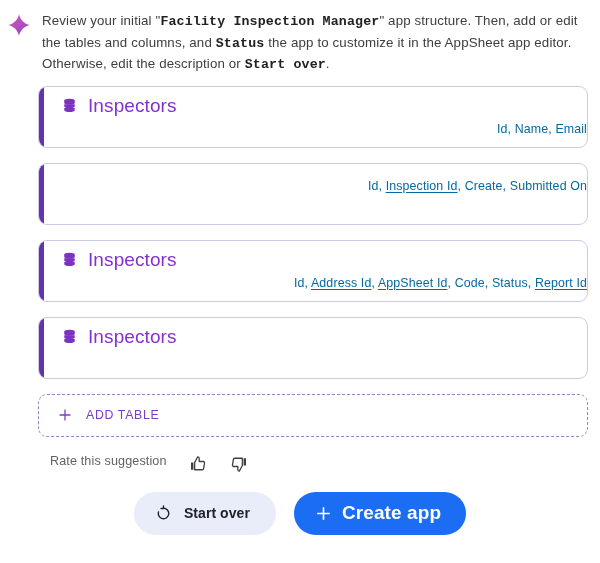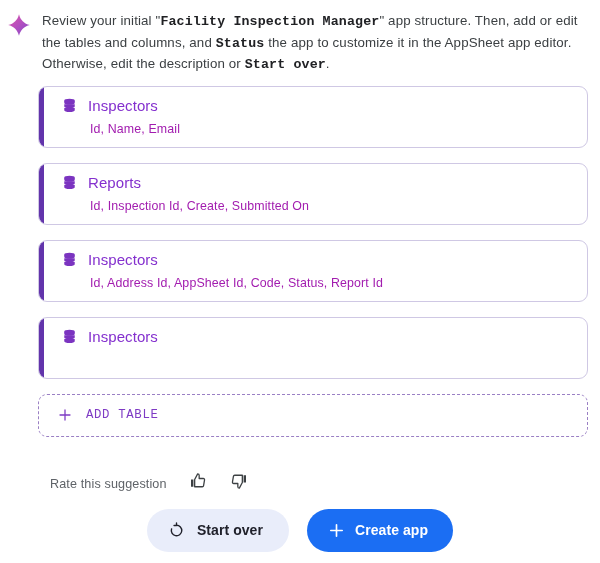--- a/index.html
+++ b/index.html
@@ -67,34 +67,36 @@
     align-items: center;
     height: 20px;
   }
   .db-icon {
     width: 17px;
     height: 17px;
     flex: 0 0 17px;
     margin-right: 10px;
   }
   .card-title {
-    font-size: 15px;
+    font-size: 19px;
     color: #8430ce;
     letter-spacing: 0.005em;
     line-height: 18px;
   }
   .card-columns {
     margin-top: 5px;
-    margin-left: 29px;
+    margin-left: 37px;
     font-size: 12.4px;
-    color: #a21caf;
+    color: #0369a1;
     line-height: 17px;
     letter-spacing: 0.01em;
+    text-align: right;
   }
   .card-columns .ref {
+    text-decoration: underline;
     text-underline-offset: 1.5px;
   }
 
   
   .add-table {
     height: 43px;
     box-sizing: border-box;
     border: 1.5px dashed #9a7fc4;
     border-radius: 9px;
     display: flex;
@@ -113,22 +115,22 @@
   .add-table-label {
     font-size: 12.3px;
     color: #7e3bc4;
     letter-spacing: 0.055em;
     line-height: 14px;
   }
 
   
   .rate-row {
     display: flex;
-    align-items: flex-end;
-    margin: 34px 0 0 50px;
+    align-items: flex-start;
+    margin: 17px 0 0 50px;
   }
   .rate-label {
     font-size: 12.6px;
     color: #5f6368;
     letter-spacing: 0.01em;
   }
   .rate-btn {
     width: 20px;
     height: 20px;
     margin-left: 21px;
@@ -160,21 +162,21 @@
     padding: 0 26px 0 20px;
     font-size: 14px;
     font-weight: bold;
     letter-spacing: 0.005em;
   }
   .btn-secondary .ico { margin-right: 11px; }
   .btn-primary {
     background: #1b6ef3;
     color: #ffffff;
     padding: 0 25px 0 20px;
-    font-size: 14px;
+    font-size: 19px;
     font-weight: bold;
     letter-spacing: 0.005em;
   }
   .btn-primary .ico { margin-right: 9px; }
   .ico { display: inline-flex; align-items: center; }
 </style>
 </head>
 <body>
 
 <div class="header-row">
@@ -200,29 +202,20 @@
             <ellipse cx="12" cy="5.2" rx="7.4" ry="2.7" fill="#7b34c0"></ellipse>
             <path d="M4.6 5.2 v3.2 c0 1.5 3.3 2.7 7.4 2.7 s7.4 -1.2 7.4 -2.7 v-3.2" fill="#7b34c0"></path>
             <path d="M4.6 10.3 v3.2 c0 1.5 3.3 2.7 7.4 2.7 s7.4 -1.2 7.4 -2.7 v-3.2" fill="#7b34c0"></path>
             <path d="M4.6 15.4 v3.2 c0 1.5 3.3 2.7 7.4 2.7 s7.4 -1.2 7.4 -2.7 v-3.2" fill="#7b34c0"></path>
           </svg></span>
         <span class="card-title">Inspectors</span>
       </div>
       <div class="card-columns"><span>Id</span>, <span>Name</span>, <span>Email</span></div>
     </div>
     <div class="table-card">
-      <div class="card-title-row">
-        <span class="db-icon"><svg viewBox="0 0 24 24" width="17" height="17" aria-hidden="true">
-            <ellipse cx="12" cy="5.2" rx="7.4" ry="2.7" fill="#7b34c0"></ellipse>
-            <path d="M4.6 5.2 v3.2 c0 1.5 3.3 2.7 7.4 2.7 s7.4 -1.2 7.4 -2.7 v-3.2" fill="#7b34c0"></path>
-            <path d="M4.6 10.3 v3.2 c0 1.5 3.3 2.7 7.4 2.7 s7.4 -1.2 7.4 -2.7 v-3.2" fill="#7b34c0"></path>
-            <path d="M4.6 15.4 v3.2 c0 1.5 3.3 2.7 7.4 2.7 s7.4 -1.2 7.4 -2.7 v-3.2" fill="#7b34c0"></path>
-          </svg></span>
-        <span class="card-title">Reports</span>
-      </div>
       <div class="card-columns"><span>Id</span>, <span class="ref">Inspection Id</span>, <span>Create</span>, <span>Submitted On</span></div>
     </div>
     <div class="table-card">
       <div class="card-title-row">
         <span class="db-icon"><svg viewBox="0 0 24 24" width="17" height="17" aria-hidden="true">
             <ellipse cx="12" cy="5.2" rx="7.4" ry="2.7" fill="#7b34c0"></ellipse>
             <path d="M4.6 5.2 v3.2 c0 1.5 3.3 2.7 7.4 2.7 s7.4 -1.2 7.4 -2.7 v-3.2" fill="#7b34c0"></path>
             <path d="M4.6 10.3 v3.2 c0 1.5 3.3 2.7 7.4 2.7 s7.4 -1.2 7.4 -2.7 v-3.2" fill="#7b34c0"></path>
             <path d="M4.6 15.4 v3.2 c0 1.5 3.3 2.7 7.4 2.7 s7.4 -1.2 7.4 -2.7 v-3.2" fill="#7b34c0"></path>
           </svg></span>
@@ -236,21 +229,21 @@
             <ellipse cx="12" cy="5.2" rx="7.4" ry="2.7" fill="#7b34c0"></ellipse>
             <path d="M4.6 5.2 v3.2 c0 1.5 3.3 2.7 7.4 2.7 s7.4 -1.2 7.4 -2.7 v-3.2" fill="#7b34c0"></path>
             <path d="M4.6 10.3 v3.2 c0 1.5 3.3 2.7 7.4 2.7 s7.4 -1.2 7.4 -2.7 v-3.2" fill="#7b34c0"></path>
             <path d="M4.6 15.4 v3.2 c0 1.5 3.3 2.7 7.4 2.7 s7.4 -1.2 7.4 -2.7 v-3.2" fill="#7b34c0"></path>
           </svg></span>
         <span class="card-title">Inspectors</span>
       </div>
     </div>
   </div>
 
-<div class="table-list" style="margin-top:0;font-family:Liberation Mono, monospace;">
+<div class="table-list" style="margin-top:0;">
   <div class="add-table">
     <span class="plus-icon">
       <svg viewBox="0 0 24 24" width="16" height="16" aria-hidden="true">
         <path d="M12 4.5 V19.5 M4.5 12 H19.5" stroke="#7e3bc4" stroke-width="1.9" stroke-linecap="round"></path>
       </svg>
     </span>
     <span class="add-table-label">ADD TABLE</span>
   </div>
 </div>
 

